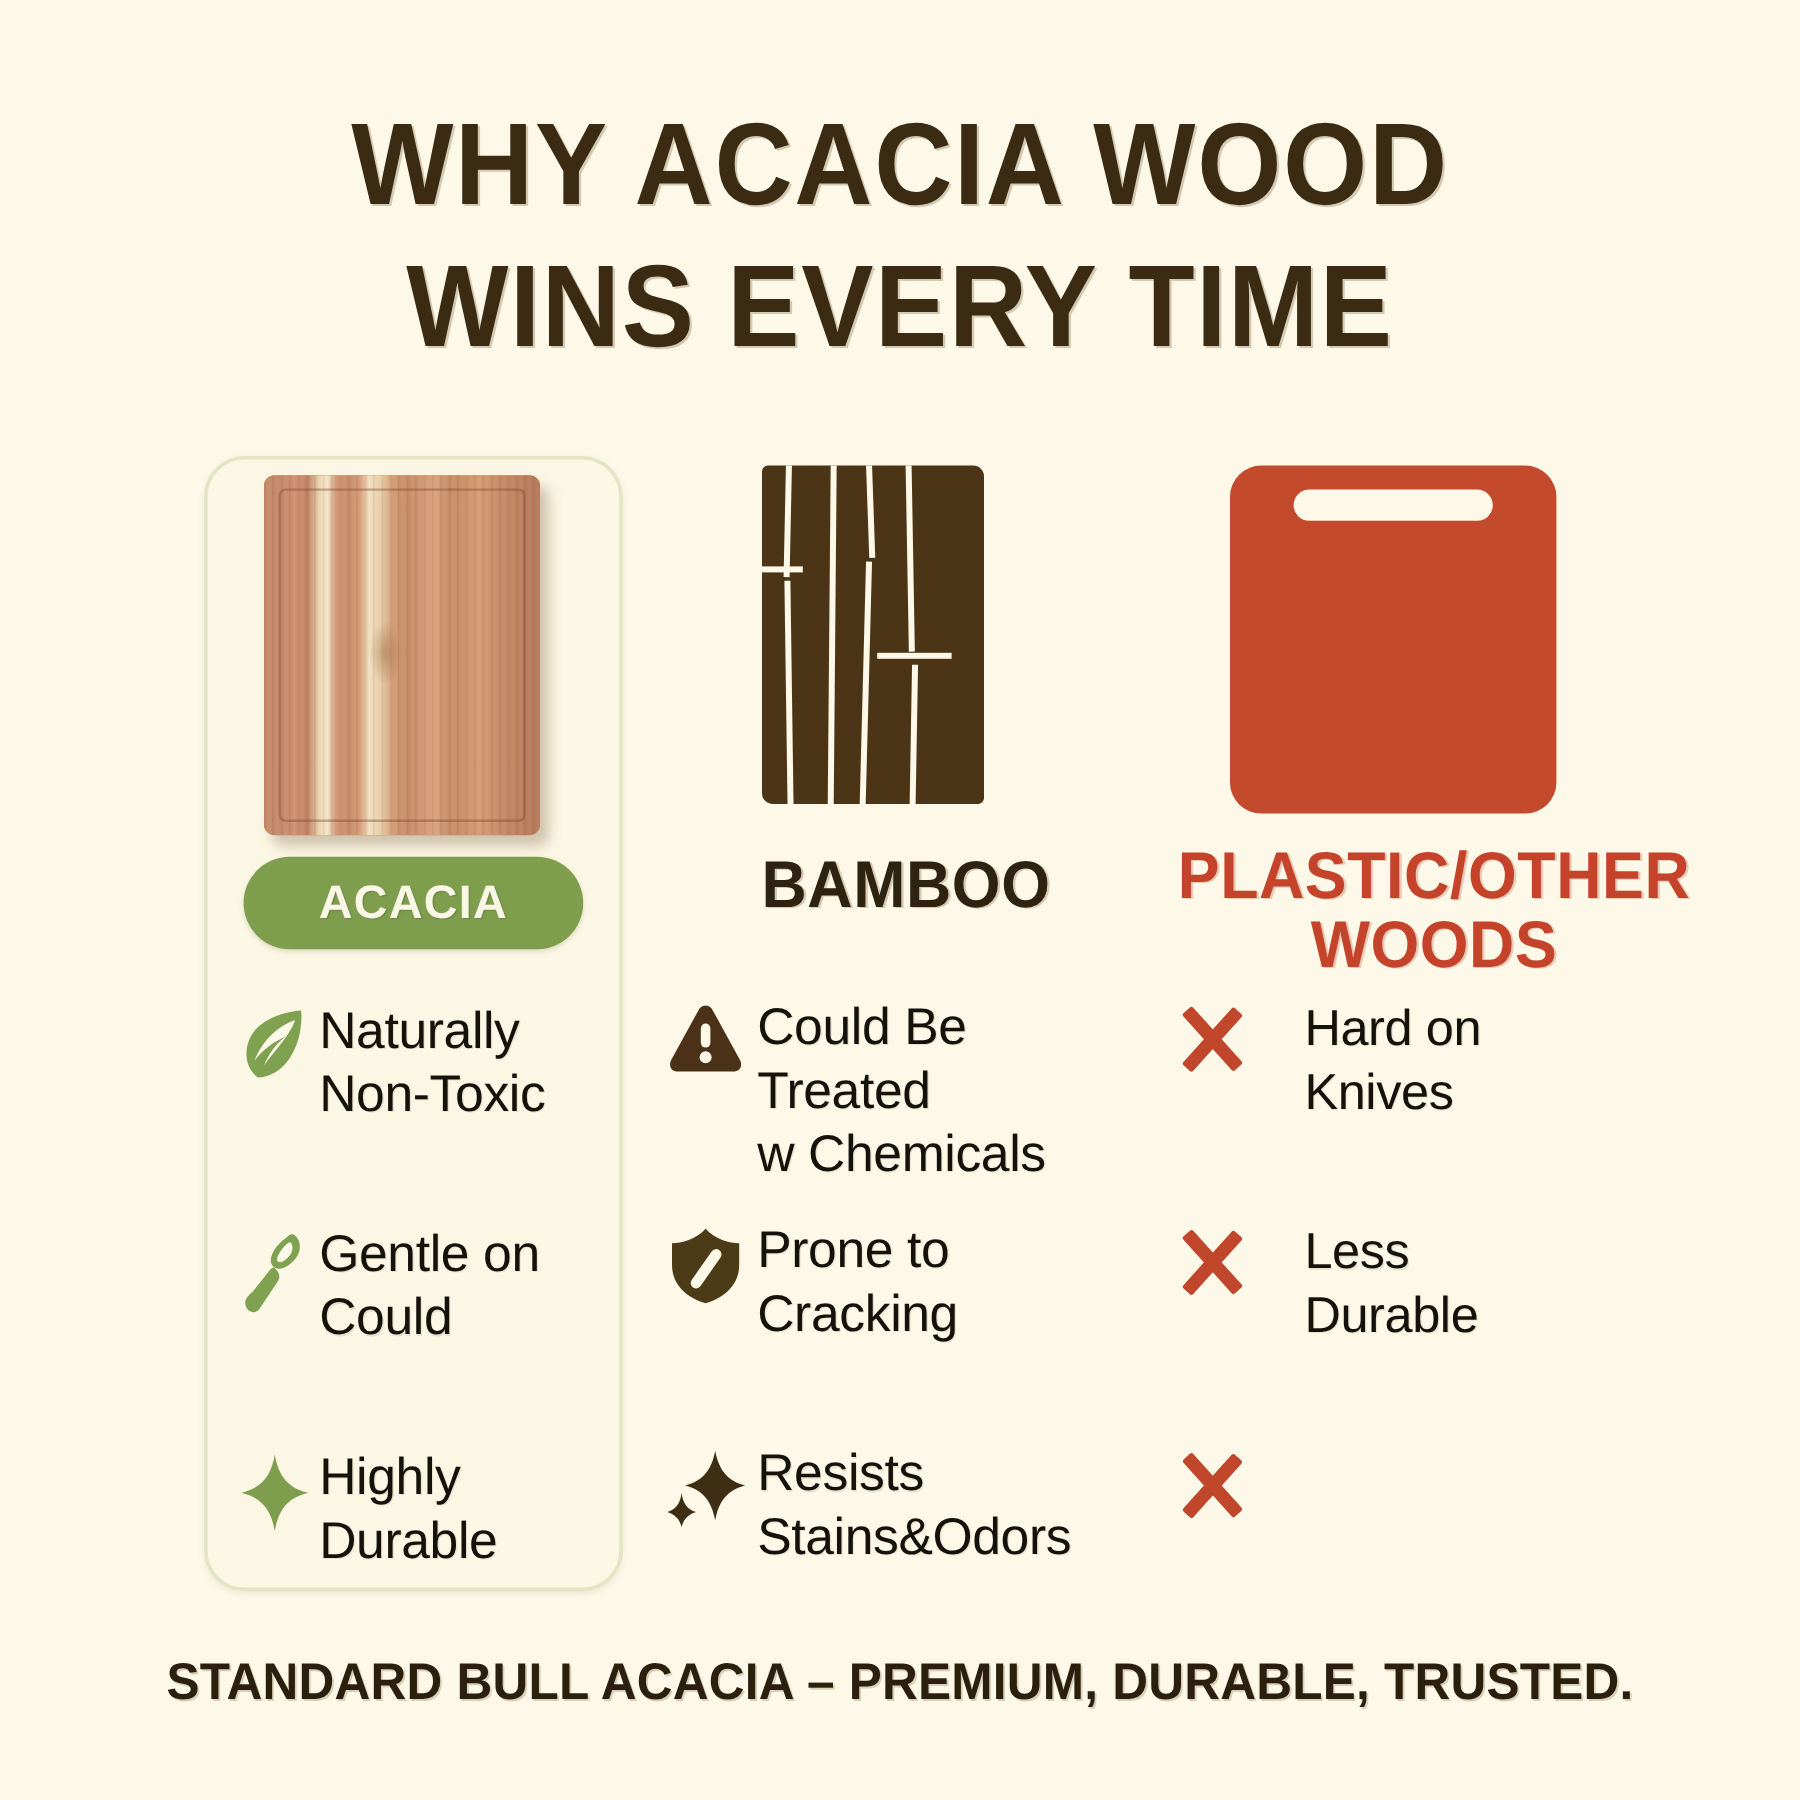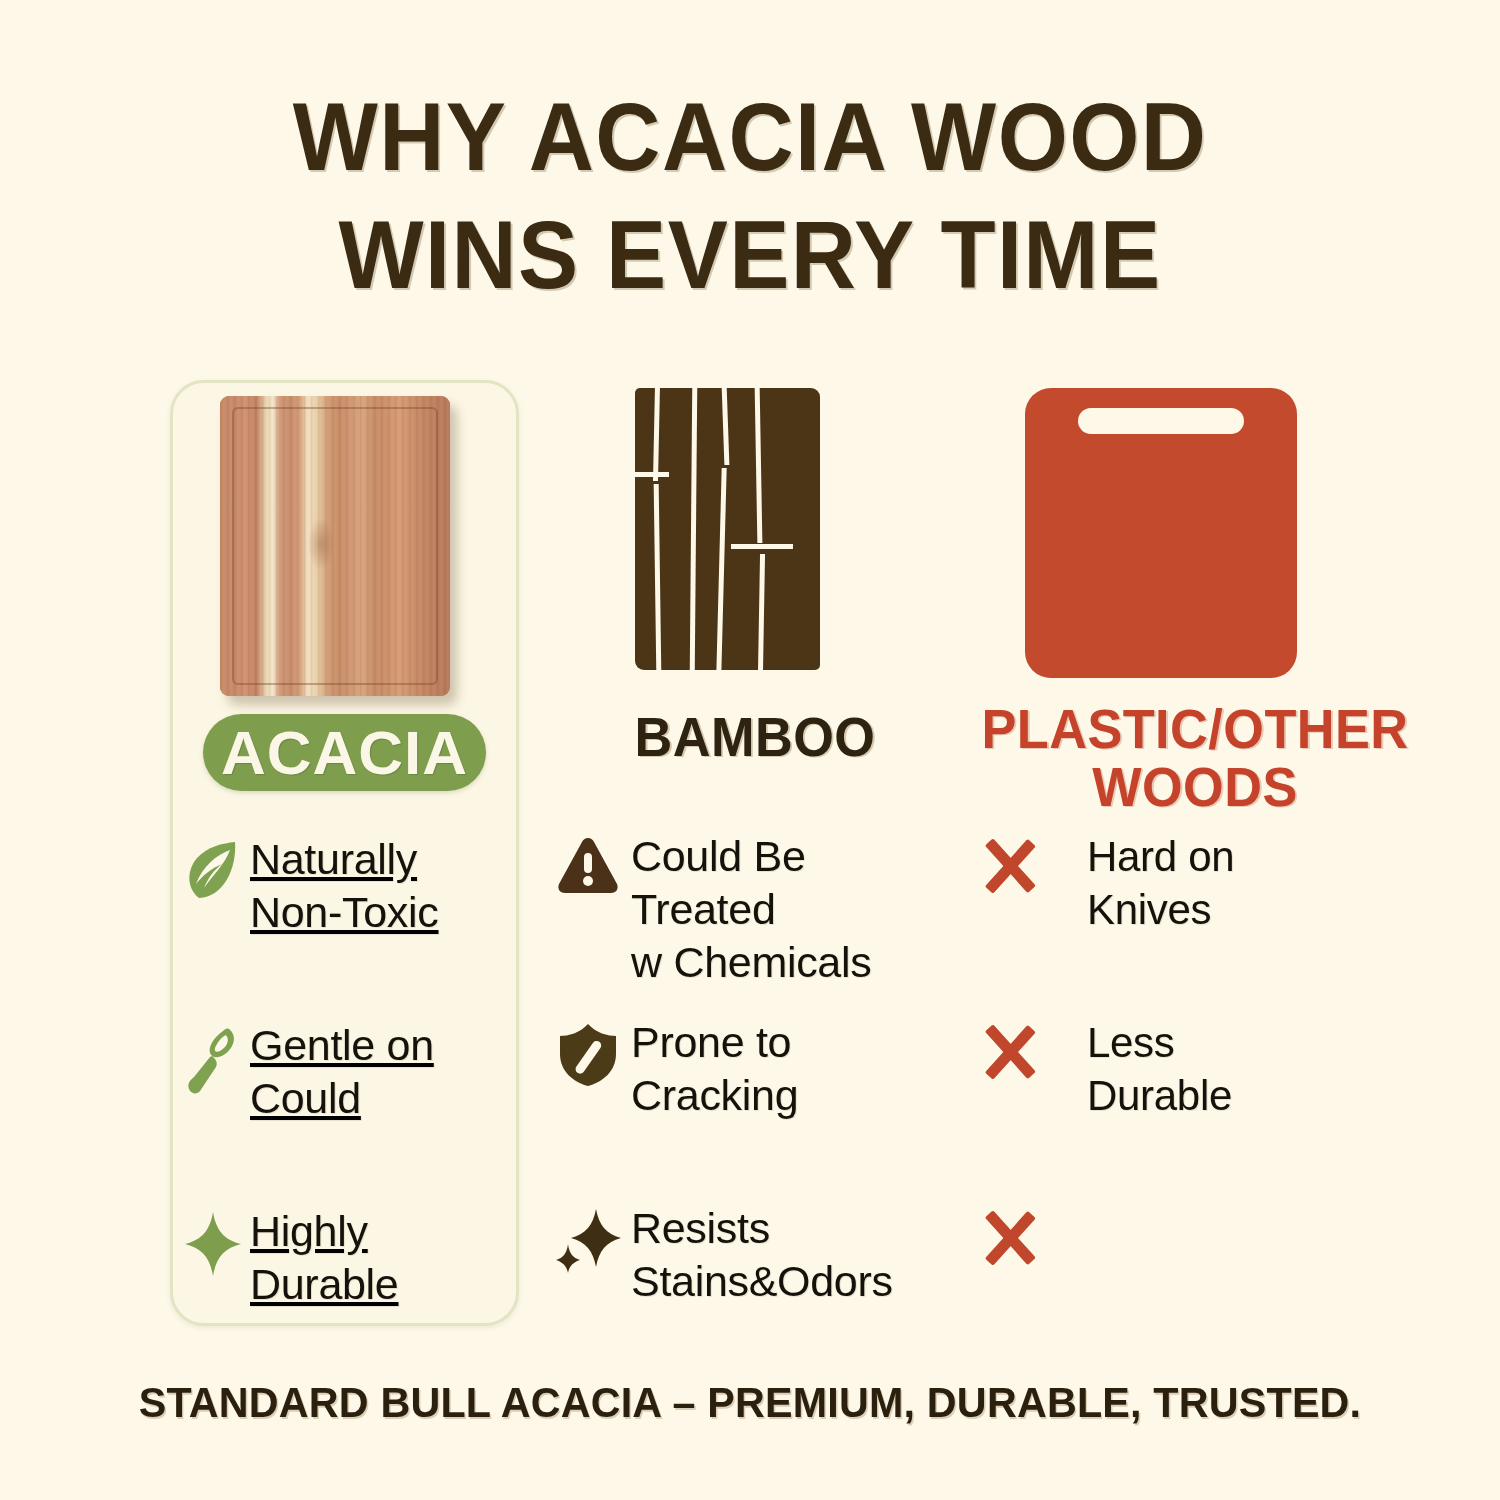--- a/index.html
+++ b/index.html
@@ -177,21 +177,21 @@
     background: #7e9e4e;
     border-radius: 40px;
     display: flex;
     align-items: center;
     justify-content: center;
     box-shadow: 0 2px 4px rgba(120,130,80,0.25);
   }
   .badge-text {
     font-family: "Liberation Sans Narrow", "Liberation Sans", sans-serif;
     font-weight: bold;
-    font-size: 62px;
+    font-size: 39px;
     letter-spacing: 1px;
     color: #fbf7e6;
     text-shadow: 1px 1px 1px rgba(70,90,40,0.35);
   }
 
   .col-title {
     position: absolute;
     top: 330px;
     width: 100%;
     text-align: center;
@@ -226,21 +226,21 @@
   .feat-text {
     font-size: 43px;
     line-height: 53px;
     color: #15120c;
     letter-spacing: -0.3px;
     white-space: pre-line;
     text-shadow: 1px 1px 0 rgba(170,160,130,0.25);
   }
 
   .col-acacia  .features { top: 455px; }
-  .col-acacia  .feature  { height: 180px; padding-left: 6px; text-decoration: underline; }
+  .col-acacia  .feature  { height: 180px; padding-left: 22px; }
   .col-bamboo  .features { top: 452px; }
   .col-bamboo  .feature  { height: 180px; }
   .col-plastic .features { top: 452px; }
   .col-plastic .feature  { height: 180px; gap: 32px; }
 
   .col-bamboo .feat-icon  { width: 86px; }
   .col-plastic .feat-icon { width: 90px; }
   .col-plastic .feat-text { font-size: 42px; }
 
   

